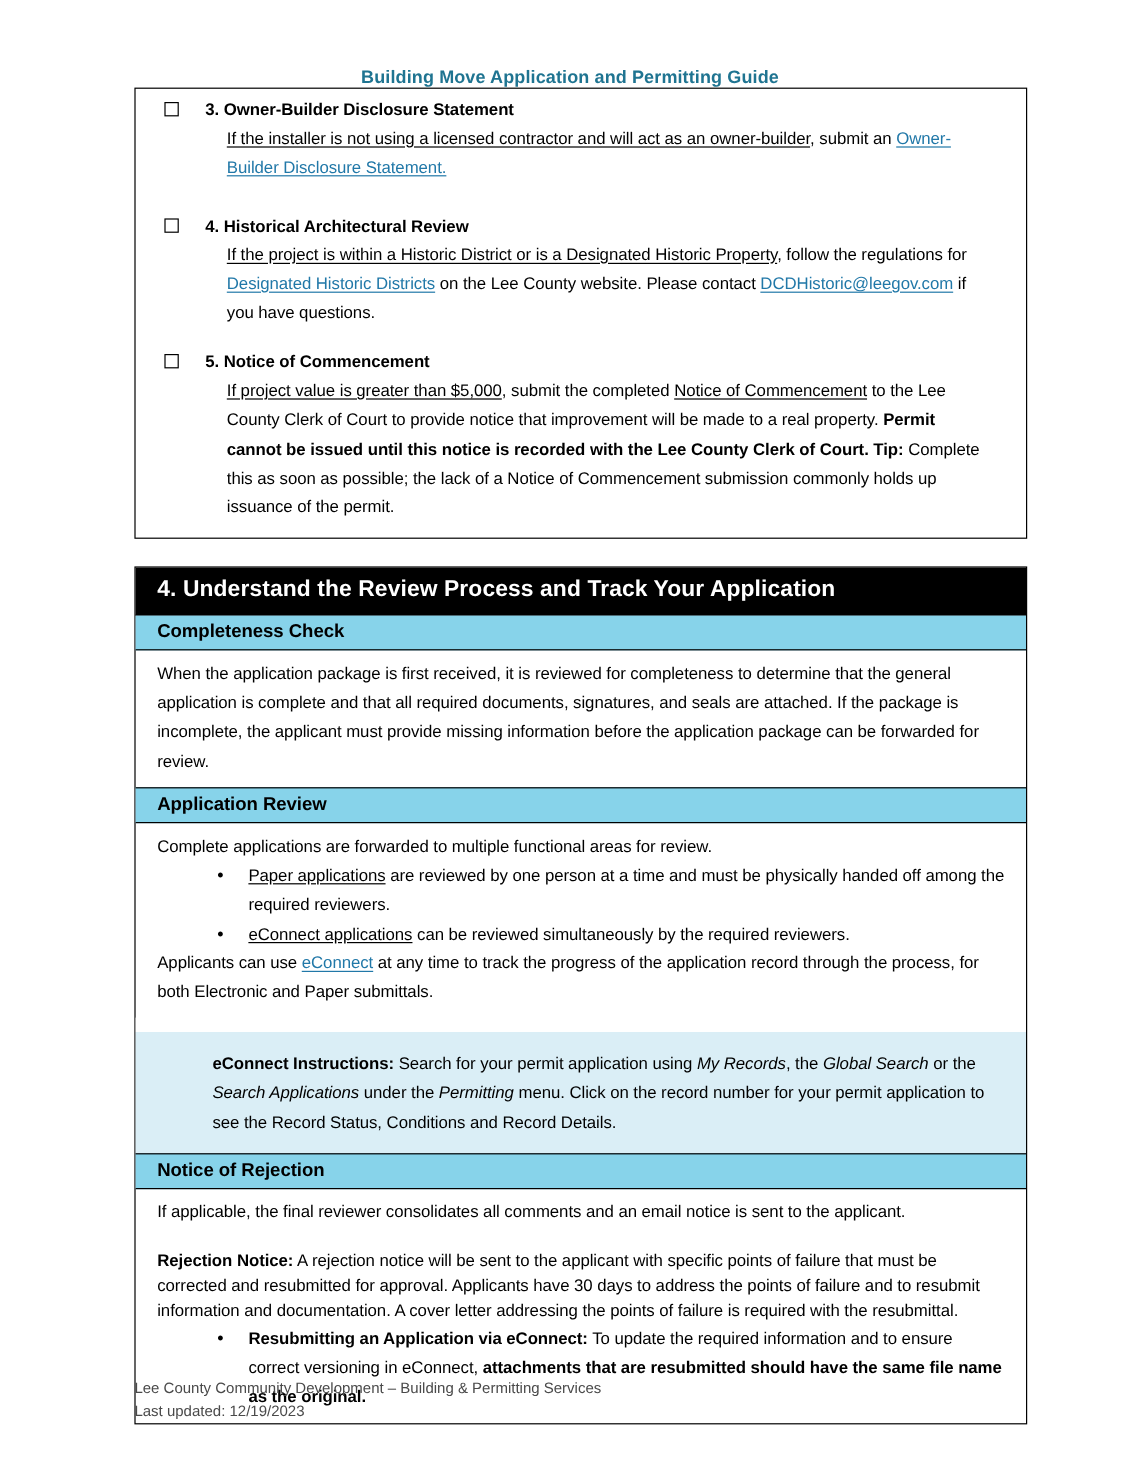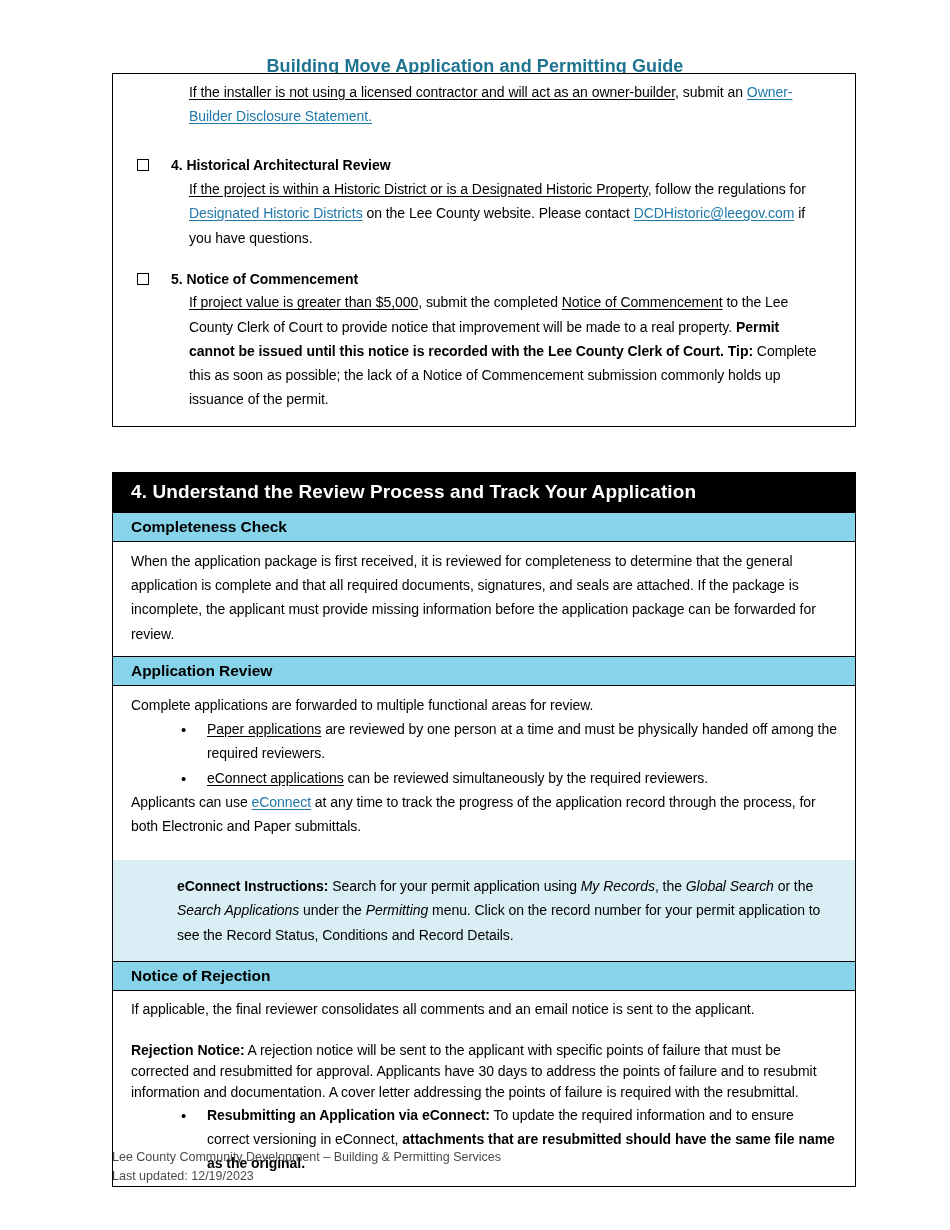--- a/index.html
+++ b/index.html
@@ -23,21 +23,21 @@
     overflow: hidden;
   }
 
   
   .doc-header {
     position: absolute;
     left: 0;
     top: 56px;
     width: 950px;
     text-align: center;
-    font-size: 18px;
+    font-size: 15px;
     font-weight: bold;
     color: #1f7491;
     letter-spacing: 0.1px;
   }
 
   
   .block {
     position: absolute;
     left: 112px;
     width: 744px;
@@ -177,20 +177,24 @@
 </head>
 <body>
 
 <div class="page">
 
   <div class="doc-header">Building Move Application and Permitting Guide</div>
 
   <div class="block" id="checklist-block">
 
     <div class="check-item pad-top-1">
+      <div class="check-row">
+        <div class="checkbox"></div>
+        <div class="check-title">3. Owner-Builder Disclosure Statement</div>
+      </div>
       <div class="check-body"><u class="plain">If the installer is not using a licensed contractor and will act as an owner-builder</u><span>, submit an </span><a class="link" href="#">Owner-Builder Disclosure Statement.</a></div>
     </div>
 
     <div class="gap-24"></div>
 
     <div class="check-item">
       <div class="check-row">
         <div class="checkbox"></div>
         <div class="check-title">4. Historical Architectural Review</div>
       </div>

